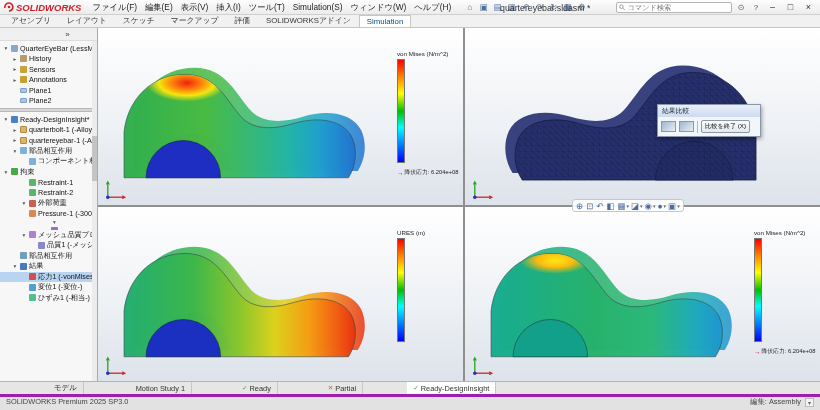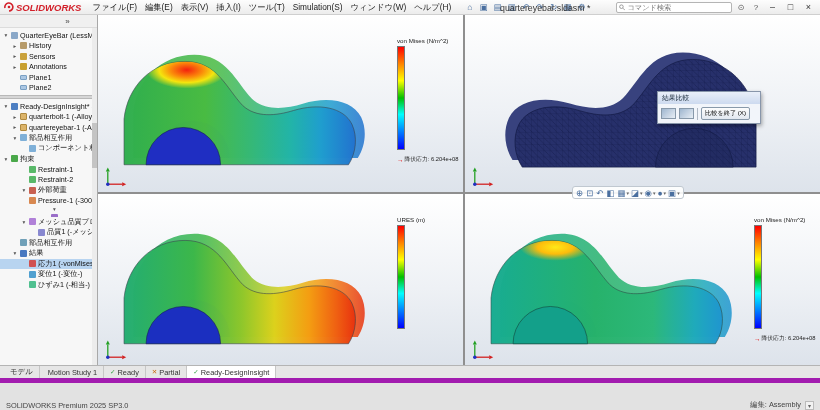--- a/index.html
+++ b/index.html
@@ -98,26 +98,26 @@
   .dlg-body { padding:3px; display:flex; gap:3px; align-items:center; }
   .dlg-thumb { width:15px; height:11px; border:1px solid #8899aa; background:linear-gradient(135deg,#9fb6cf,#e8eef5); }
   .dlg-sep { width:1px; height:12px; background:#b0b8c4; }
   .dlg-end-btn { border:1px solid #8899aa; background:linear-gradient(#fdfdfd,#e2e8f0); padding:1px 3px;
                  font-size:6.2px; border-radius:2px; white-space:nowrap; }
 
   
   .motion-tabs { height:13px; background:#e6e6e6; border-top:1px solid #b4b4b4; display:flex;
                  align-items:stretch; padding-left:2px; flex:none; }
   .mtab { display:flex; align-items:center; gap:2px; padding:0 6px; border-right:1px solid #c6c6c6;
-          font-size:7.4px; color:#333; }
+          font-size:7.4px; color:#333;margin-left:44px; }
   .mtab.active { background:#fff; }
   .mtab-ic { font-size:6.5px; }
 
-  .statusbar { height:32px; background:#e2e2e2; border-top:5px solid #a21caf; display:flex;
-               align-items:flex-end; justify-content:space-between; padding:0 6px; font-size:7.4px;
+  .statusbar { height:16px; background:#e2e2e2; border-top:3px solid #a21caf; display:flex;
+               align-items:flex-start; justify-content:space-between; padding:0 6px; font-size:7.4px;
                color:#444; flex:none; }
   .status-right { display:flex; align-items:center; gap:4px; }
   .status-opt { font-size:6px; color:#666; border:1px solid #bbb; background:#f2f2f2; padding:0 2px; }
 </style>
 </head>
 <body>
 
 <div class="app">
 
   <div class="titlebar">
@@ -177,20 +177,29 @@
         <input readonly="" placeholder="コマンド検索" style="">
       </span>
       <span class="tb-mini">⊙</span>
       <span class="tb-mini">?</span>
       <span class="win-btn"><span>–</span></span>
         <span class="win-btn"><span>□</span></span>
         <span class="win-btn"><span>×</span></span>
     </div>
   </div>
 
+  <div class="cmd-tabs">
+    <span class="cmd-tab"><span>アセンブリ</span></span>
+      <span class="cmd-tab"><span>レイアウト</span></span>
+      <span class="cmd-tab"><span>スケッチ</span></span>
+      <span class="cmd-tab"><span>マークアップ</span></span>
+      <span class="cmd-tab"><span>評価</span></span>
+      <span class="cmd-tab"><span>SOLIDWORKSアドイン</span></span>
+      <span class="cmd-tab active"><span>Simulation</span></span>
+  </div>
 
   <div class="main">
 
     <div class="left-panel">
       <div class="panel-toolbar">
         <span class="ptab">
             <span></span>
           </span>
           <span class="ptab">
             <span></span>

